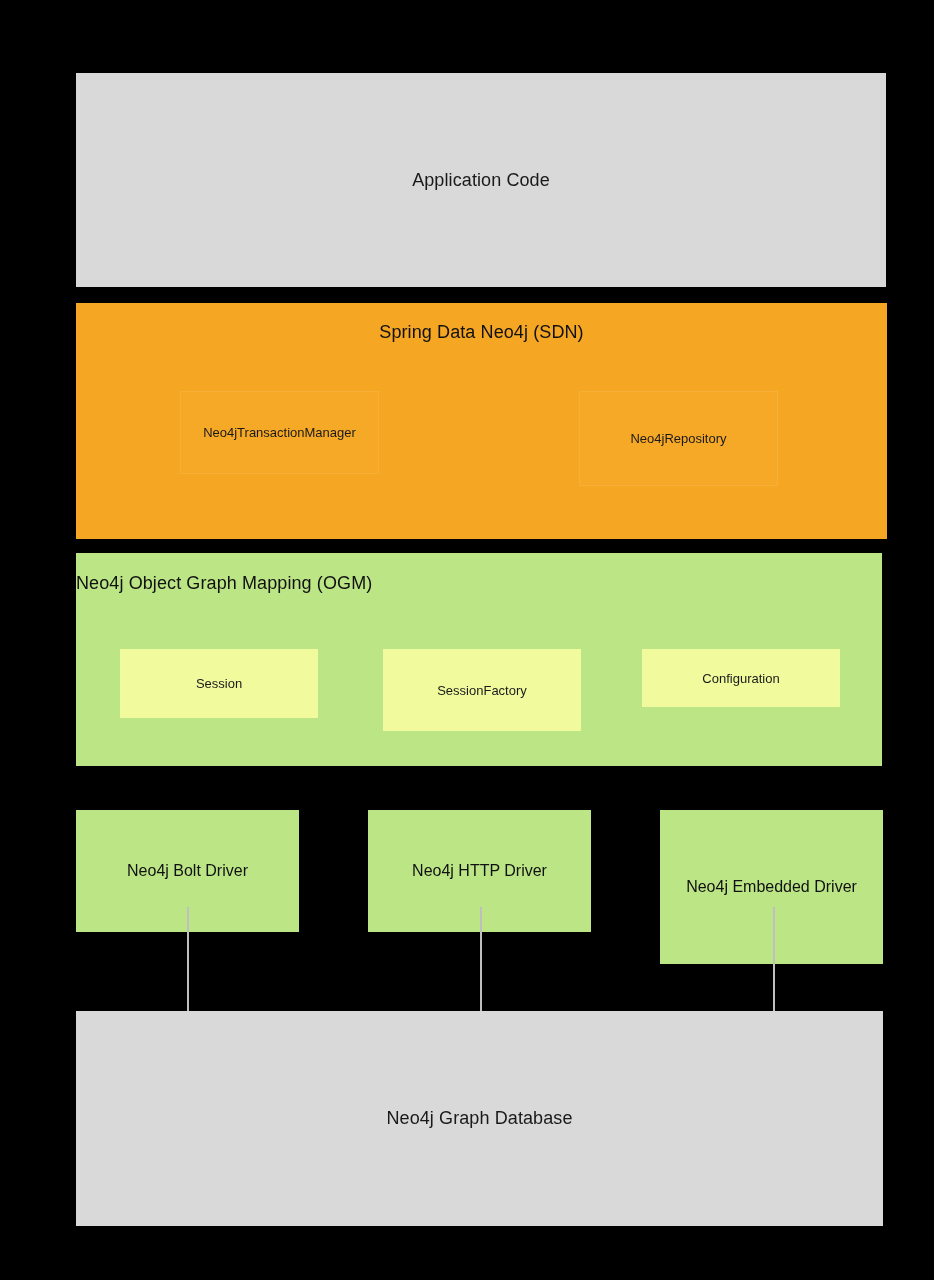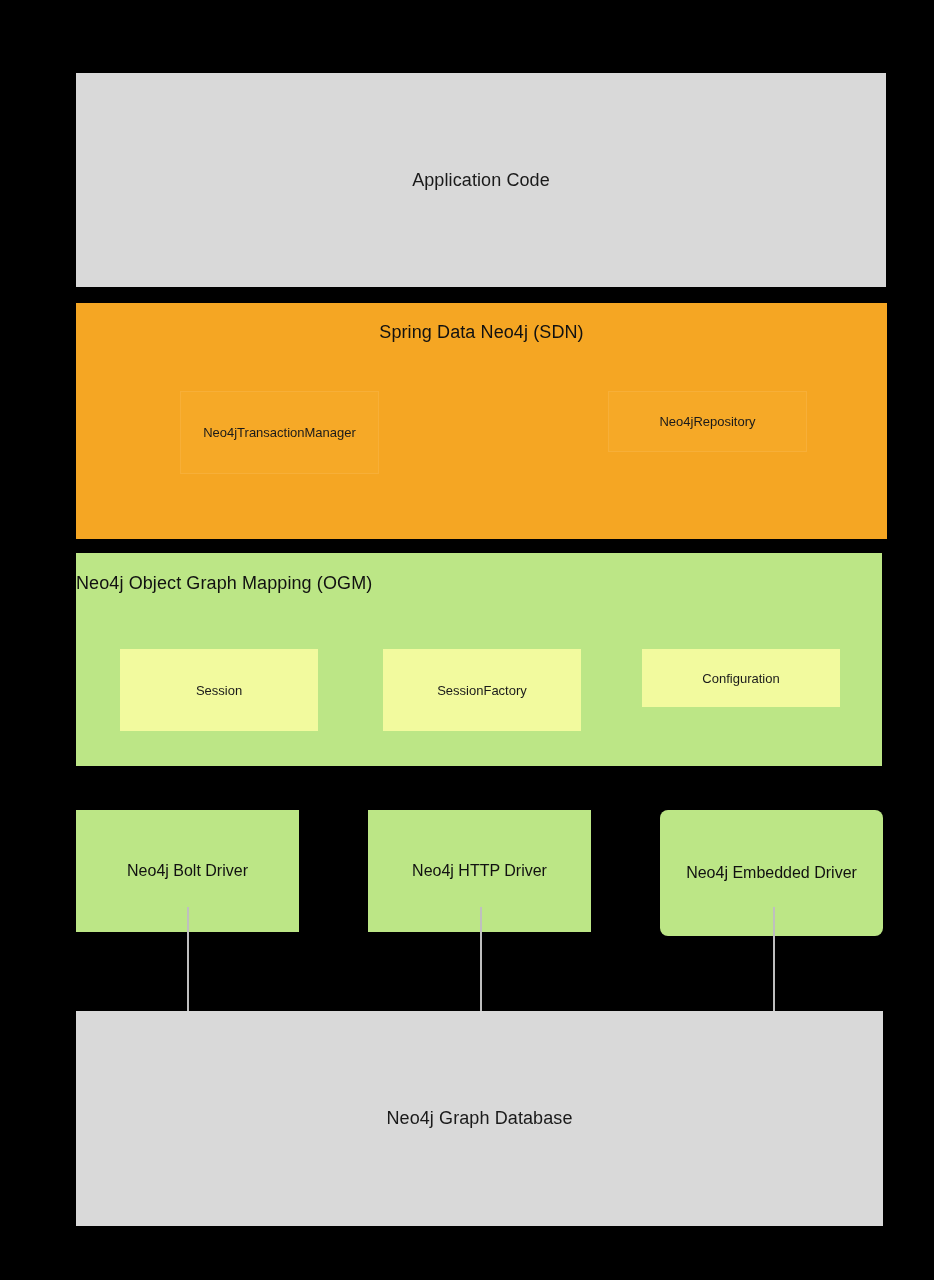--- a/index.html
+++ b/index.html
@@ -69,22 +69,21 @@
   .sdn-sub.txmgr {
     left: 104px;
     top: 88px;
     width: 199px;
     height: 83px;
   }
   .sdn-sub.repo {
     left: 503px;
     top: 88px;
     width: 199px;
-    height: 61px;
-    margin-left: 29px;
+    height: 95px;
   }
   
   .ogm {
     left: 76px;
     top: 553px;
     width: 806px;
     height: 213px;
   }
   .ogm-bg {
     position: absolute;
@@ -104,39 +103,39 @@
   .ogm-sub {
     position: absolute;
     box-sizing: border-box;
     background: #F2FA9E;
     display: flex;
     align-items: center;
     justify-content: center;
     font-size: 13px;
     color: #1a1a1a;
   }
-  .ogm-sub.s1 { left: 44px;  top: 96px; width: 198px; height: 82px; }
+  .ogm-sub.s1 { left: 44px;  top: 96px; width: 198px; height: 69px; }
   .ogm-sub.s2 { left: 307px; top: 96px; width: 198px; height: 82px; }
   .ogm-sub.s3 { left: 566px; top: 96px; width: 198px; height: 58px; }
   
   .driver {
     position: absolute;
     box-sizing: border-box;
     background: #BCE686;
     display: flex;
     align-items: center;
     justify-content: center;
     font-size: 16px;
     color: #111111;
     white-space: nowrap;
     margin-top: 25px;
   }
   .driver.d1 { left: 76px;  top: 785px; width: 223px; height: 122px; }
   .driver.d2 { left: 368px; top: 785px; width: 223px; height: 122px; }
-  .driver.d3 { left: 660px; top: 785px; width: 223px; height: 126px; border-radius: 8px; }
+  .driver.d3 { left: 660px; top: 785px; width: 223px; height: 154px; }
   
   .connector {
     position: absolute;
     width: 2px;
     background: #BFBFBF;
     top: 907px;
     height: 105px;
   }
   .connector.c1 { left: 187px; }
   .connector.c2 { left: 480px; }

